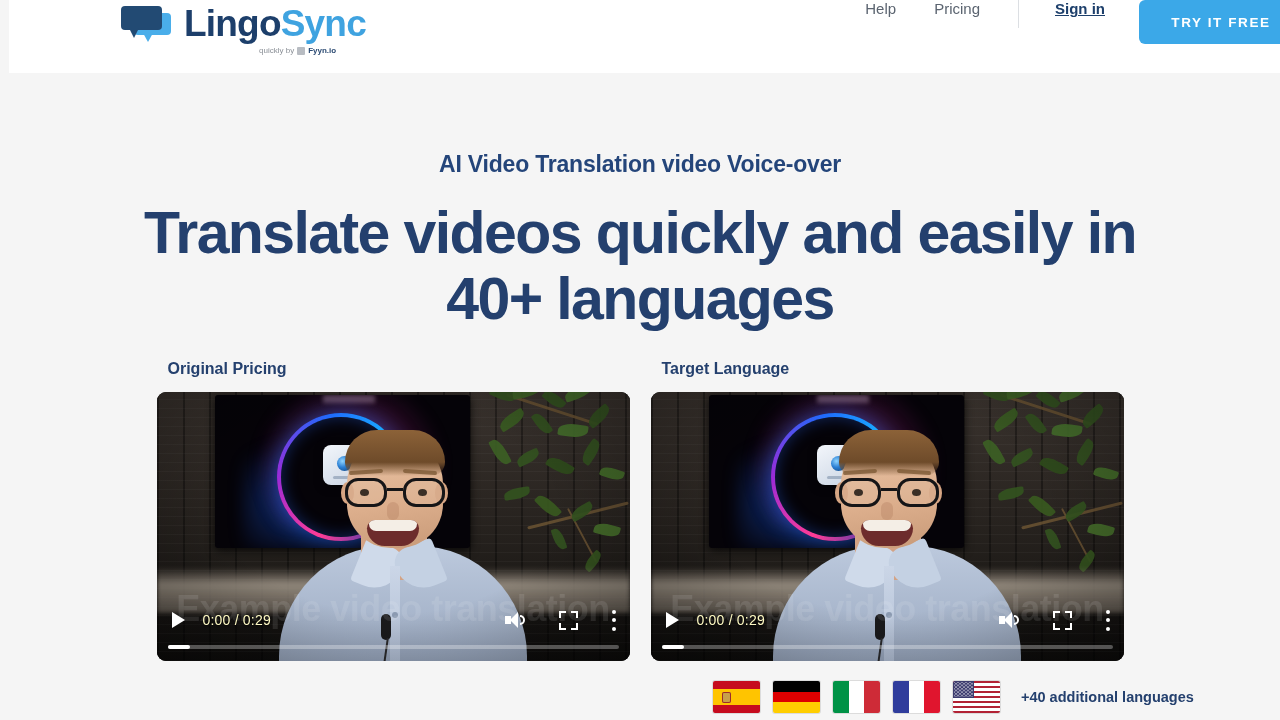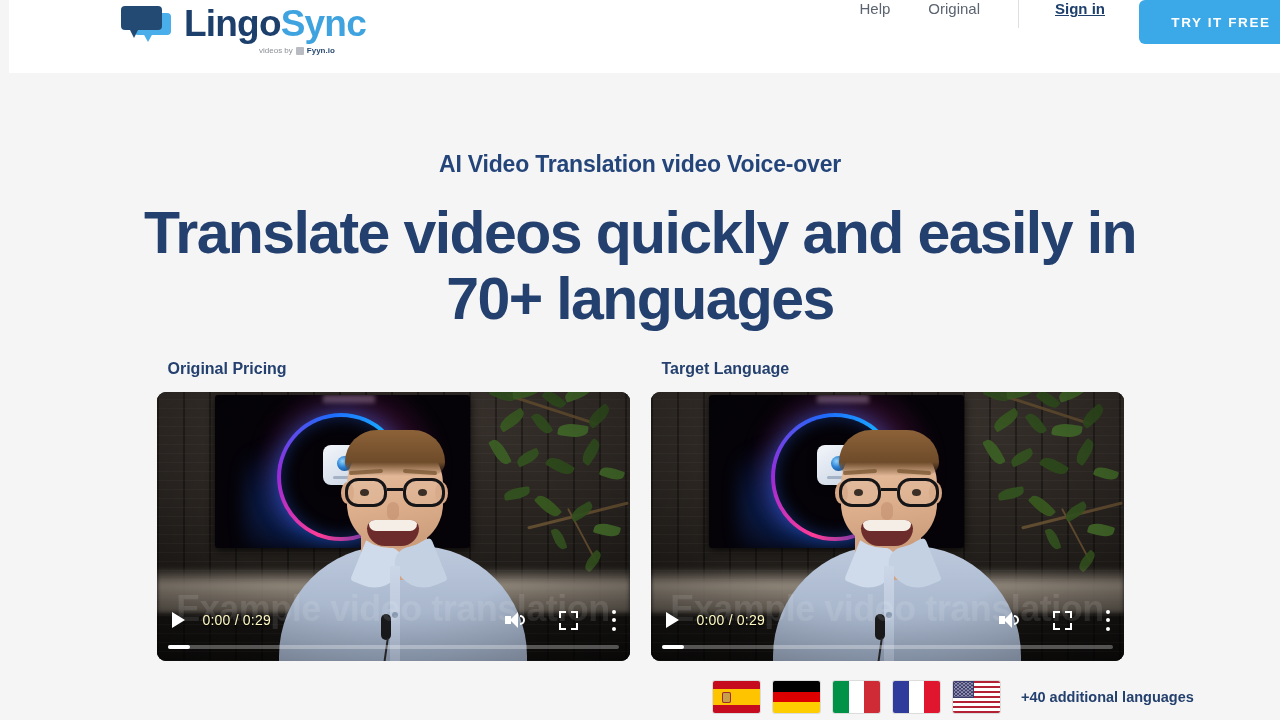--- a/index.html
+++ b/index.html
@@ -430,38 +430,38 @@
 
   <div class="logo-block">
     <div class="logo-row">
       <span class="logo-mark">
         <span class="bubble-back"></span>
         <span class="bubble-front"></span>
       </span>
       <span class="logo-word"><span class="logo-lingo">Lingo</span><span class="logo-sync">Sync</span></span>
     </div>
     <div class="powered">
-      <span>videos by</span>
+      <span>quickly by</span>
       <span class="fyyn-icon"></span>
       <span class="fyyn">Fyyn.io</span>
     </div>
   </div>
 
   <nav class="nav">
     <a class="nav-link first" href="#">Help</a>
-    <a class="nav-link" href="#">Original</a>
+    <a class="nav-link" href="#">Pricing</a>
     <span class="nav-divider"></span>
     <a class="nav-signin" href="#">Sign in</a>
     <button class="btn-try">TRY IT FREE</button>
   </nav>
 </header>
 
 <section class="hero">
   <div class="eyebrow">AI Video Translation video Voice-over</div>
-  <h1 class="headline">Translate videos quickly and easily in 70+ languages</h1>
+  <h1 class="headline">Translate videos quickly and easily in 40+ languages</h1>
 </section>
 
 <section class="videos">
 
   <div class="video-col">
     <div class="video-label">Original Pricing</div>
     <div class="player">
       <div class="scene">
         <div class="wall"></div>
         <div class="tv">

